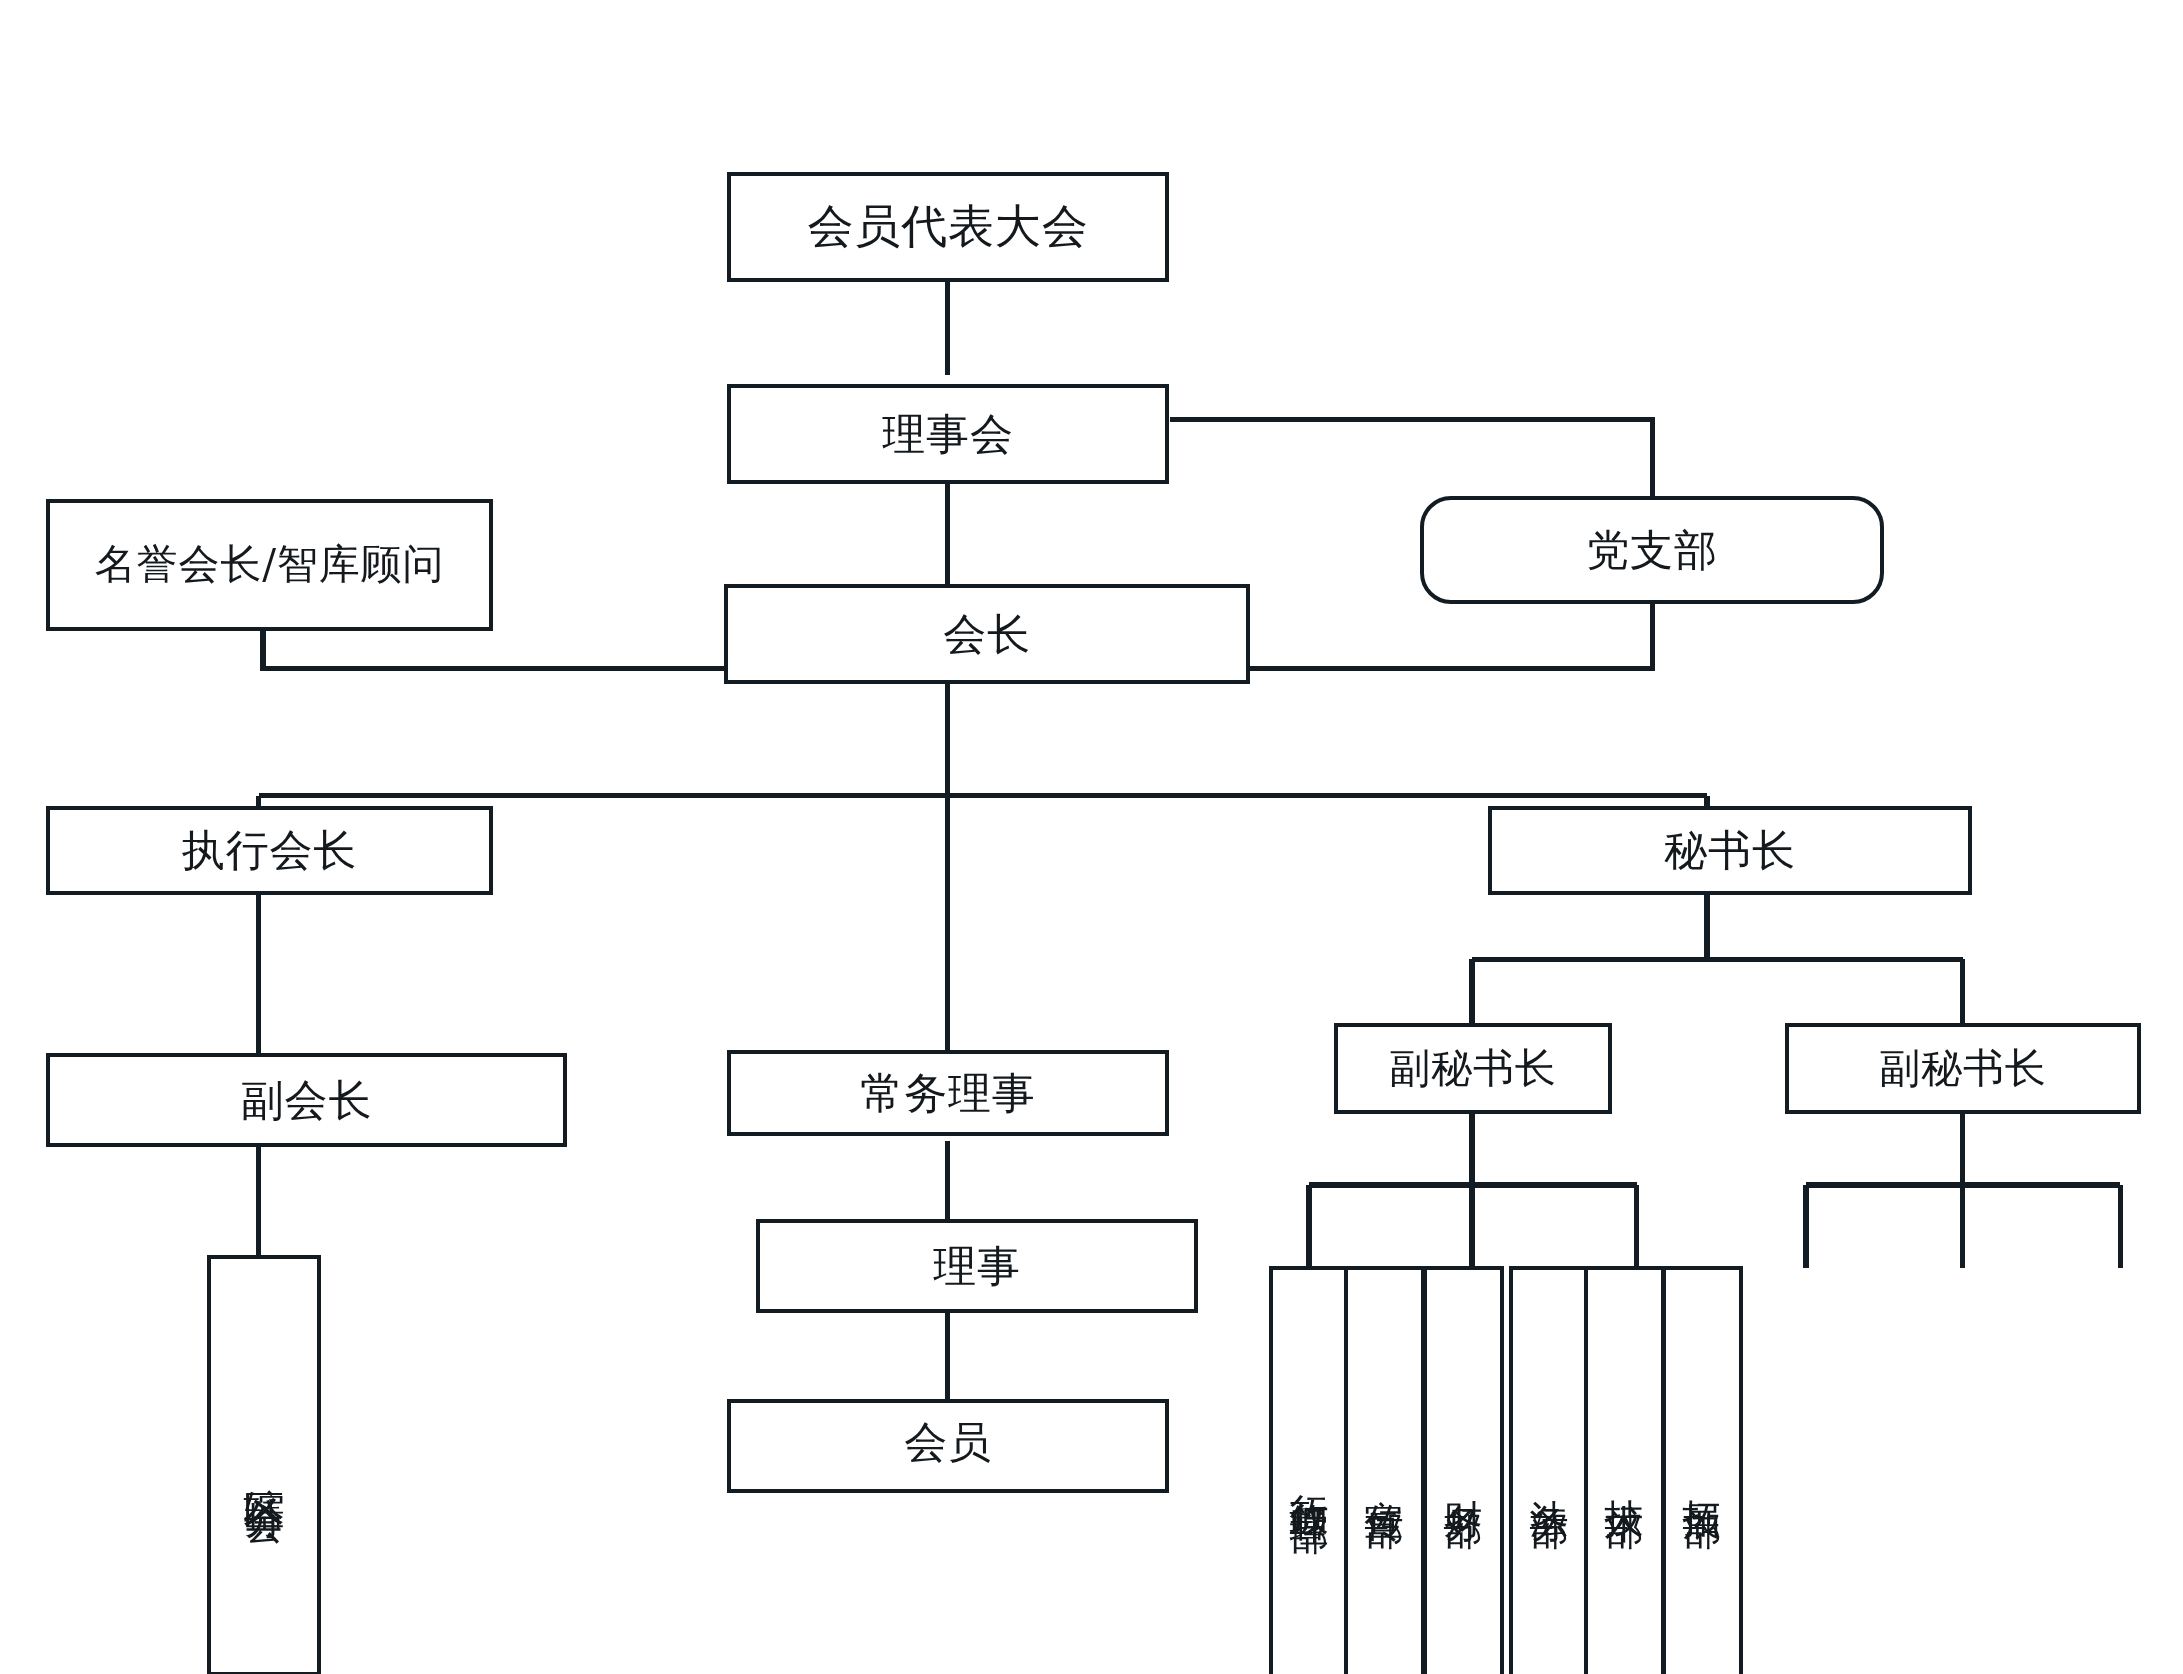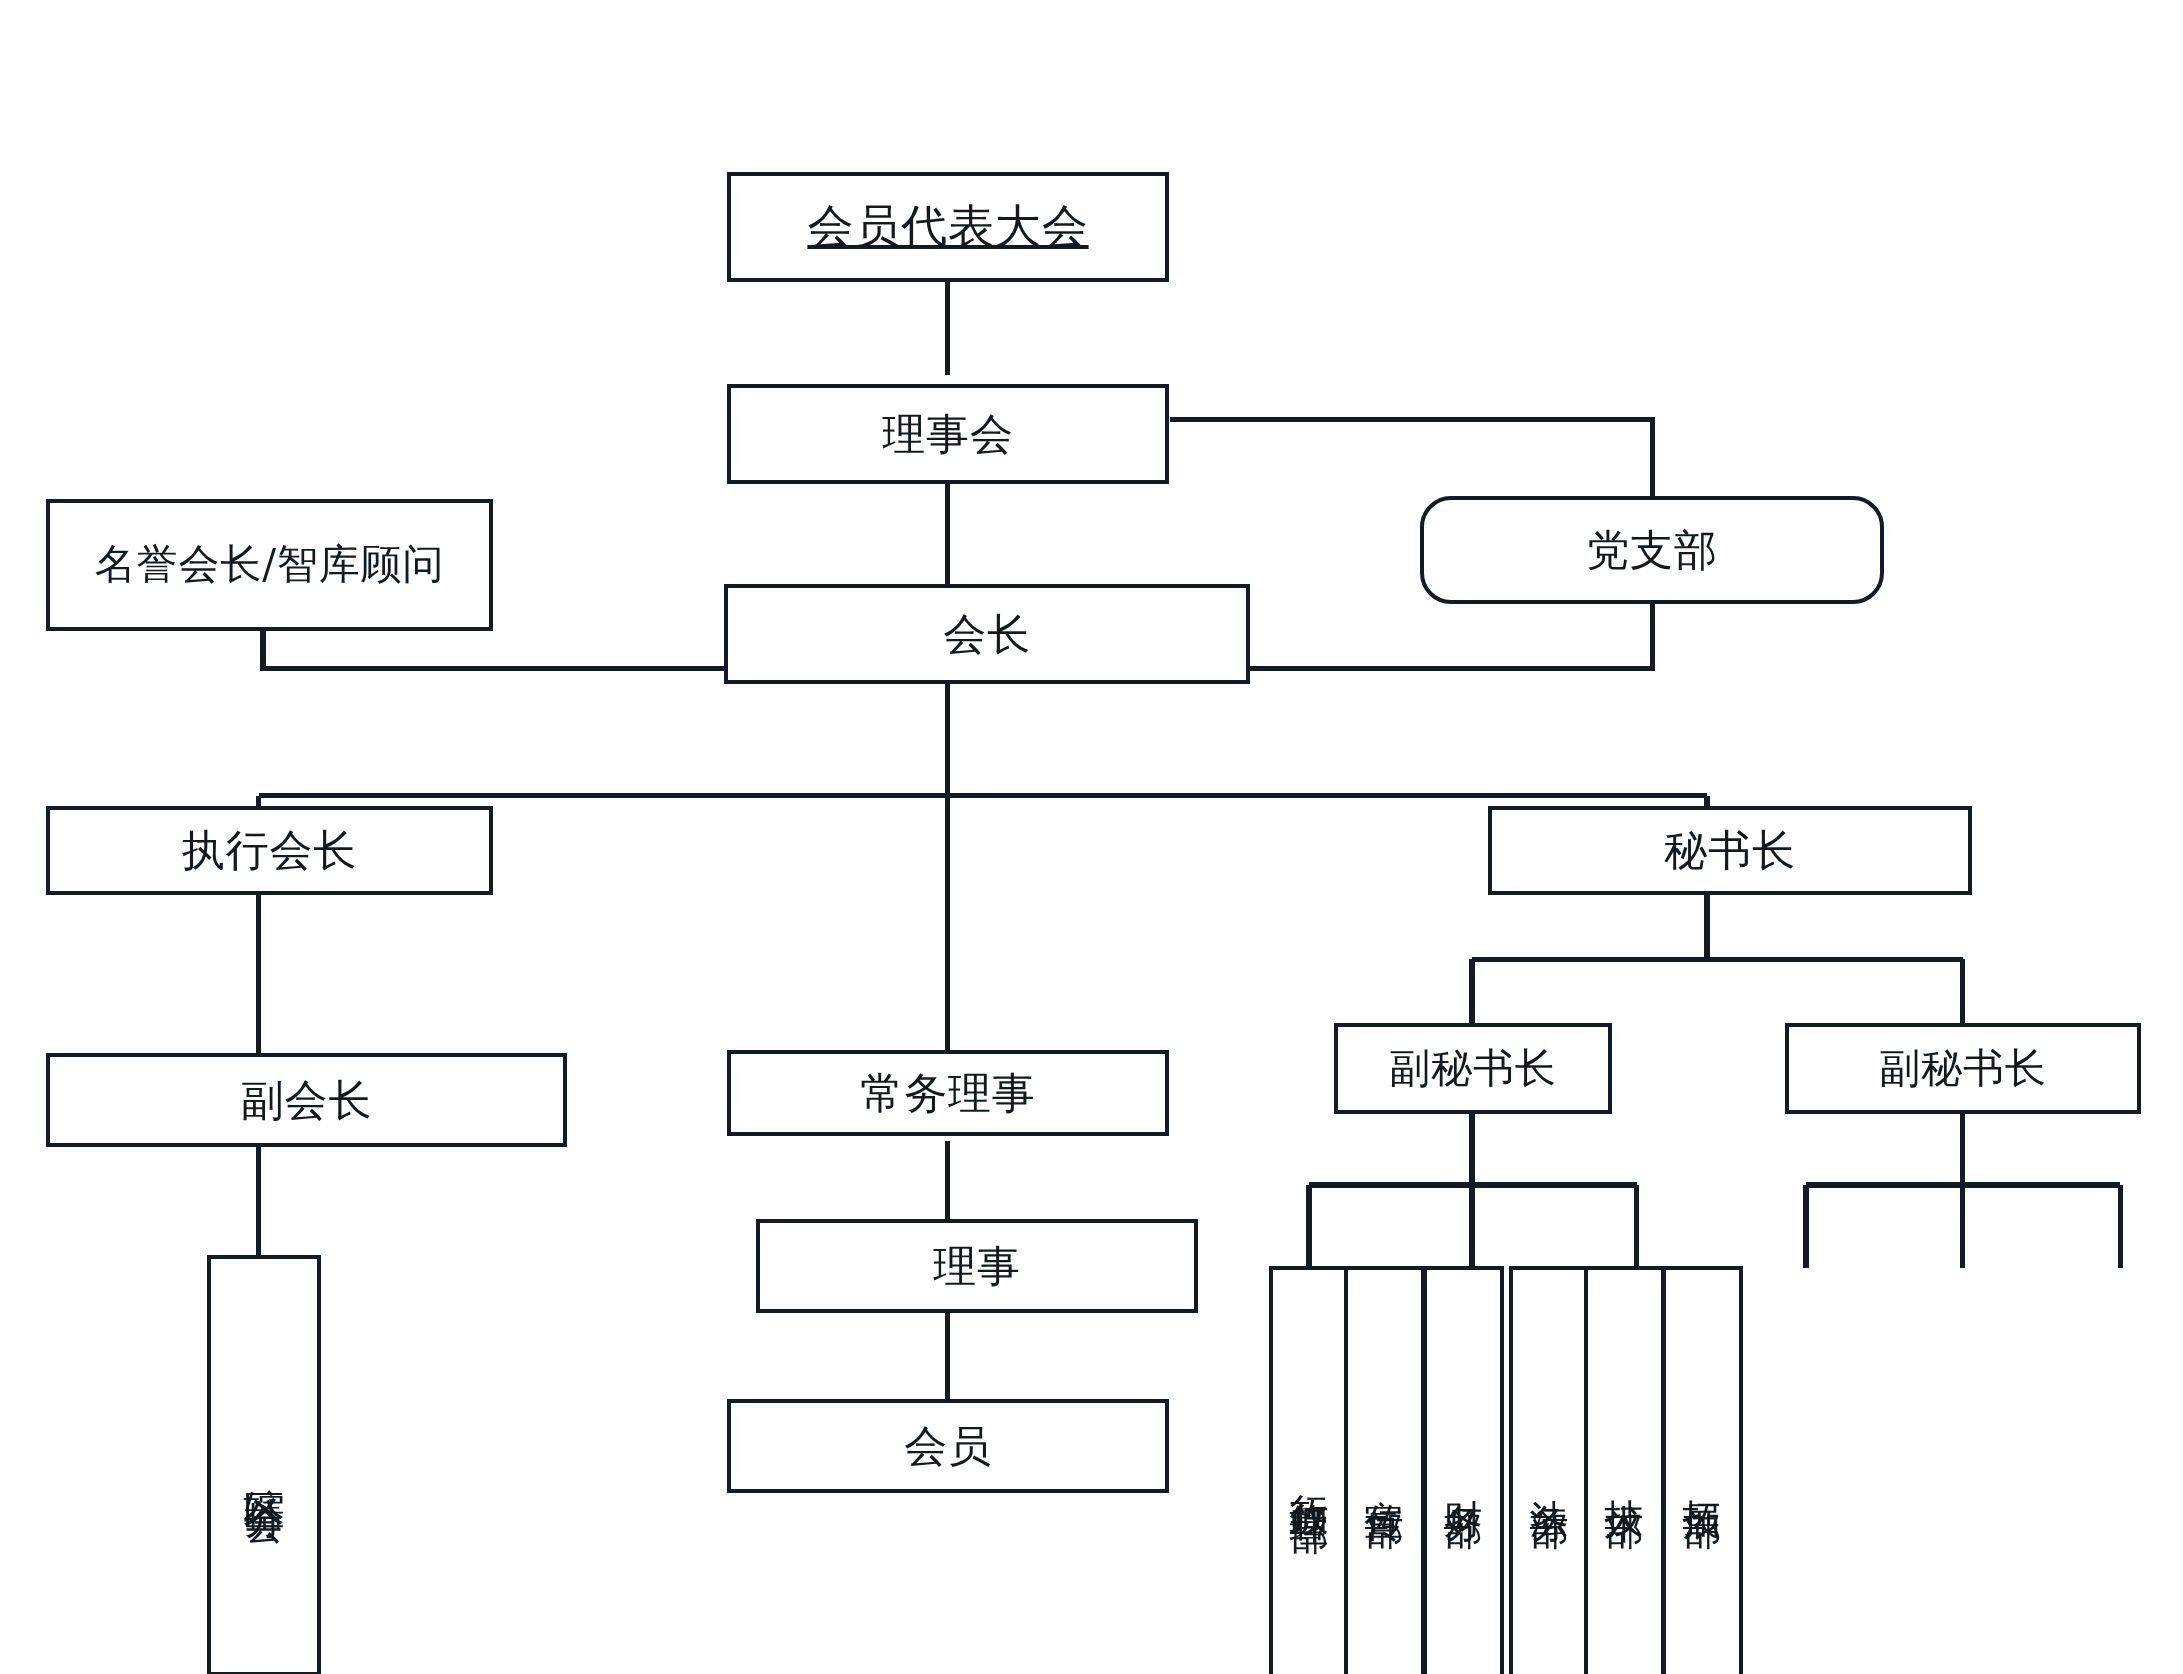--- a/index.html
+++ b/index.html
@@ -103,21 +103,21 @@
       <path d="M 1837 1330 L 1837 1423"></path>
 
       <path d="M 2203 1248 L 2203 1330"></path>
       <path d="M 2027 1330 L 2380 1330"></path>
       <path d="M 2027 1330 L 2027 1423"></path>
       <path d="M 2203 1330 L 2203 1423"></path>
       <path d="M 2380 1330 L 2380 1423"></path>
     </g>
   </svg>
 
-  <div class="node" style="left:727px; top:172px; width:442px; height:110px;text-decoration:underline;">
+  <div class="node" style="left:727px; top:172px; width:442px; height:110px;">
     <span class="label s-52">会员代表大会</span>
   </div>
 
   <div class="node" style="left:727px; top:384px; width:442px; height:100px;">
     <span class="label s-48">理事会</span>
   </div>
 
   <div class="node" style="left:1420px; top:496px; width:464px; height:108px;border-radius:31px;">
     <span class="label s-48">党支部</span>
   </div>
@@ -143,21 +143,21 @@
   </div>
 
   <div class="node" style="left:727px; top:1050px; width:442px; height:86px;">
     <span class="label s-48">常务理事</span>
   </div>
 
   <div class="node" style="left:727px; top:1219px; width:442px; height:94px;margin-left:29px;">
     <span class="label s-48">理事</span>
   </div>
 
-  <div class="node" style="left:727px; top:1399px; width:442px; height:94px;">
+  <div class="node" style="left:727px; top:1399px; width:442px; height:94px;font-family:Liberation Mono, monospace;">
     <span class="label s-48">会员</span>
   </div>
 
   <div class="node" style="left:1480px; top:806px; width:484px; height:89px;margin-left:8px;">
     <span class="label s-48">秘书长</span>
   </div>
 
   <div class="node" style="left:1334px; top:1023px; width:278px; height:91px;">
     <span class="label s-46">副秘书长</span>
   </div>

